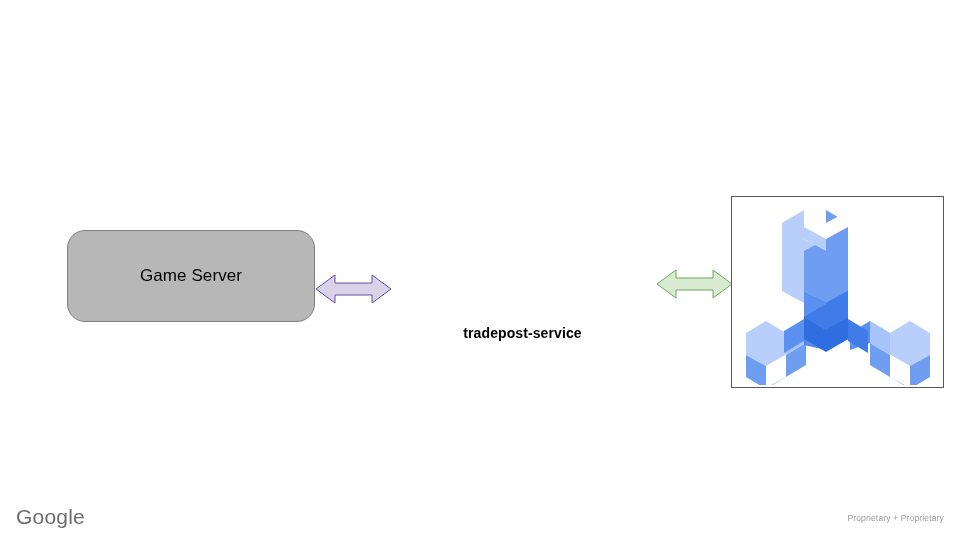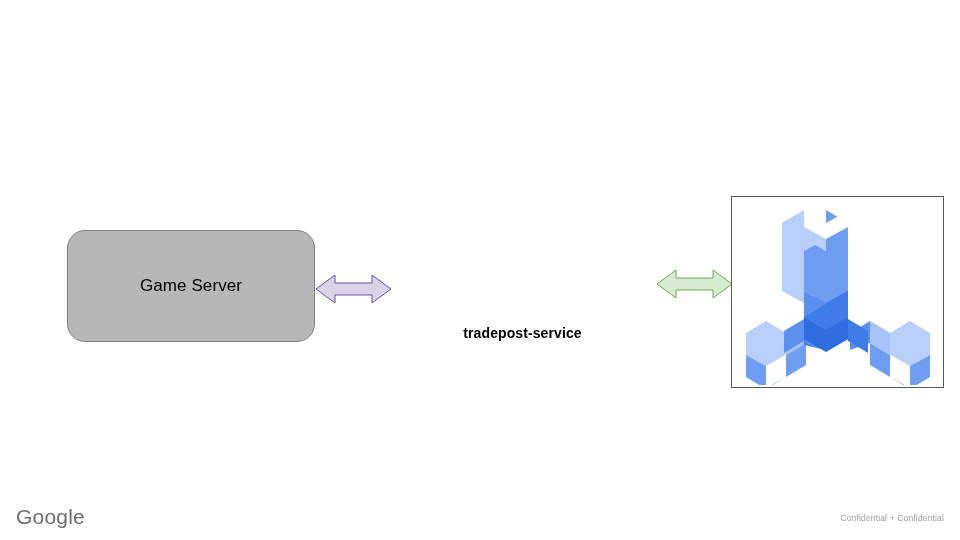--- a/index.html
+++ b/index.html
@@ -21,21 +21,21 @@
     inset: 0;
     background: #ffffff;
   }
 
   
   .game-server-box {
     position: absolute;
     left: 67px;
     top: 230px;
     width: 248px;
-    height: 112px;
+    height: 92px;
     background: #b7b7b7;
     border: 1px solid #7f7f7f;
     border-radius: 18px;
     box-sizing: border-box;
     display: flex;
     align-items: center;
     justify-content: center;
   }
   .game-server-label {
     font-size: 17px;
@@ -202,15 +202,15 @@
 
       <polygon points="64,118 86,131 108,118 108,140 86,153 64,140" fill="#2f6de0"></polygon>
       <polygon points="64,118 86,105 108,118 86,131" fill="#3f7ce8"></polygon>
 
       <polygon points="64,120 64,142 44,154 44,132" fill="#5b90f0"></polygon>
       <polygon points="108,120 108,142 128,154 128,132" fill="#3f7ce8"></polygon>
     </svg>
   </div>
 
   <div class="google-logo">Google</div>
-  <div class="confidential">Confidential + Confidential</div>
+  <div class="confidential">Proprietary + Proprietary</div>
 
 </div>
 
 </body></html>

